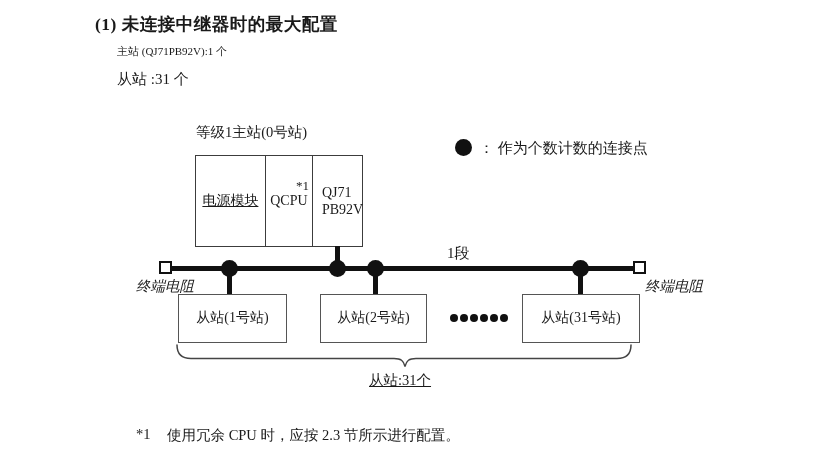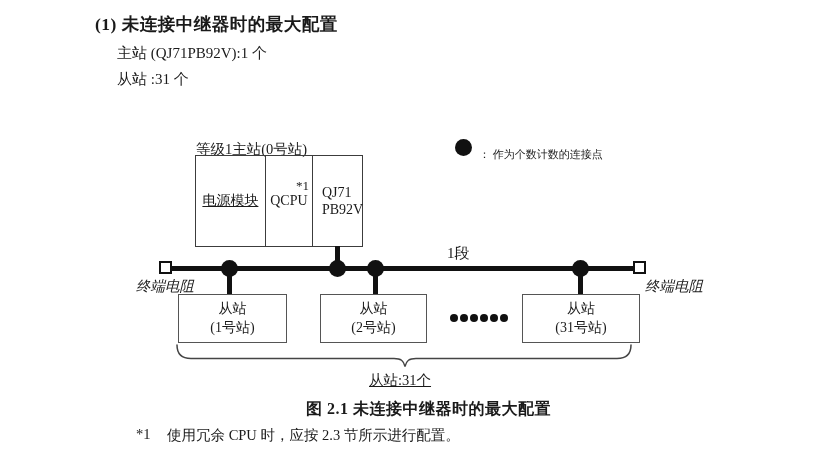--- a/index.html
+++ b/index.html
@@ -9,42 +9,42 @@
     position: relative;
     width: 821px;
     height: 457px;
     background: #ffffff;
     overflow: hidden;
   }
   .abs { position: absolute; white-space: nowrap; }
 
   
   .title { left:85px; top:12px; font-size:17.5px; font-weight:bold; letter-spacing:0.5px;margin-left:10px; }
-  .hline1 { left:117px; top:44px; font-size:15px; }
+  .hline1 { left:117px; top:44px; font-size:11px; }
   .hline2 { left:117px; top:70px; font-size:15px; }
 
   
-  .master-label { left:196px; top:140px; font-size:14.5px; }
+  .master-label { left:196px; top:123px; font-size:14.5px; }
   .master-box {
     left:195px; top:155px; width:168px; height:92px;
     border:1.5px solid #3c3c3c; display:flex;
   }
   .mcell { display:flex; align-items:center; justify-content:center; font-size:14px; position:relative; }
   .mcell + .mcell { border-left:1.5px solid #3c3c3c; }
   .mcell-psu  { width:70px;text-decoration:underline; }
   .mcell-cpu  { width:48px; }
   .mcell-pb   { width:50px; flex-direction:column; line-height:1.25; align-items:flex-start; padding-left:9px; }
   .cpu-sup { position:absolute; top:22px; right:3px; font-size:13px; }
 
   
   .legend-dot {
     left:455px; top:139px; width:17px; height:17px;
     border-radius:50%; background:#111;
   }
-  .legend-text { left:479px; top:139px; font-size:11px;margin-top:8px; }
+  .legend-text { left:479px; top:139px; font-size:15px; }
 
   
   .bus-line { left:172px; top:266px; width:465px; height:4.5px; background:#111; }
   .term-sq {
     width:13px; height:13px; background:#fff; border:2px solid #111; top:261px;
   }
   .term-sq-left  { left:159px; }
   .term-sq-right { left:633px; }
   .term-label { font-size:14.5px; top:277px;font-style:italic; }
   .term-label-left  { left:136px; }
@@ -59,21 +59,21 @@
 
   .vline { width:4.5px; background:#111; }
   .vline-master { left:335px; top:246px; height:23px; }
   .vline-s1  { left:227px; top:269px; height:26px; }
   .vline-s2  { left:373px; top:269px; height:26px; }
   .vline-s31 { left:578px; top:269px; height:26px; }
 
   
   .slave-box {
     top:294px; height:49px; border:1.5px solid #555;
-    display:flex; flex-direction:column; align-items:center; justify-content:center;
+    display:flex; flex-direction:row; align-items:center; justify-content:center;
     font-size:14px; line-height:1.3; background:#fff;
   }
   .slave-1  { left:178px; width:109px; }
   .slave-2  { left:320px; width:107px; }
   .slave-31 { left:522px; width:118px; }
 
   
   .ellipsis { left:450px; top:314px; display:flex; gap:2px; }
   .ellipsis span { width:8px; height:8px; border-radius:50%; background:#111; display:block; }
 
@@ -148,17 +148,16 @@
       <span></span>
       <span></span>
       <span></span>
   </div>
 
   <svg class="abs brace-svg" width="458" height="26" viewBox="0 0 458 26">
     <path d="M 2,1 C 2,10 6,14.5 16,14.5 L 219,14.5 C 226,14.5 228.5,16.5 230,22.5 C 231.5,16.5 234,14.5 241,14.5 L 442,14.5 C 452,14.5 456,10 456,1" fill="none" stroke="#444" stroke-width="1.5" stroke-linecap="round"></path>
   </svg>
   <div class="abs slaves-total">从站:31个</div>
 
-  <div class="abs caption">图 2.1 未连接中继器时的最大配置</div>
   <div class="abs foot-marker">*1</div>
   <div class="abs foot-text">使用冗余 CPU 时，应按 2.3 节所示进行配置。</div>
 
 </div>
 
 </body></html>

